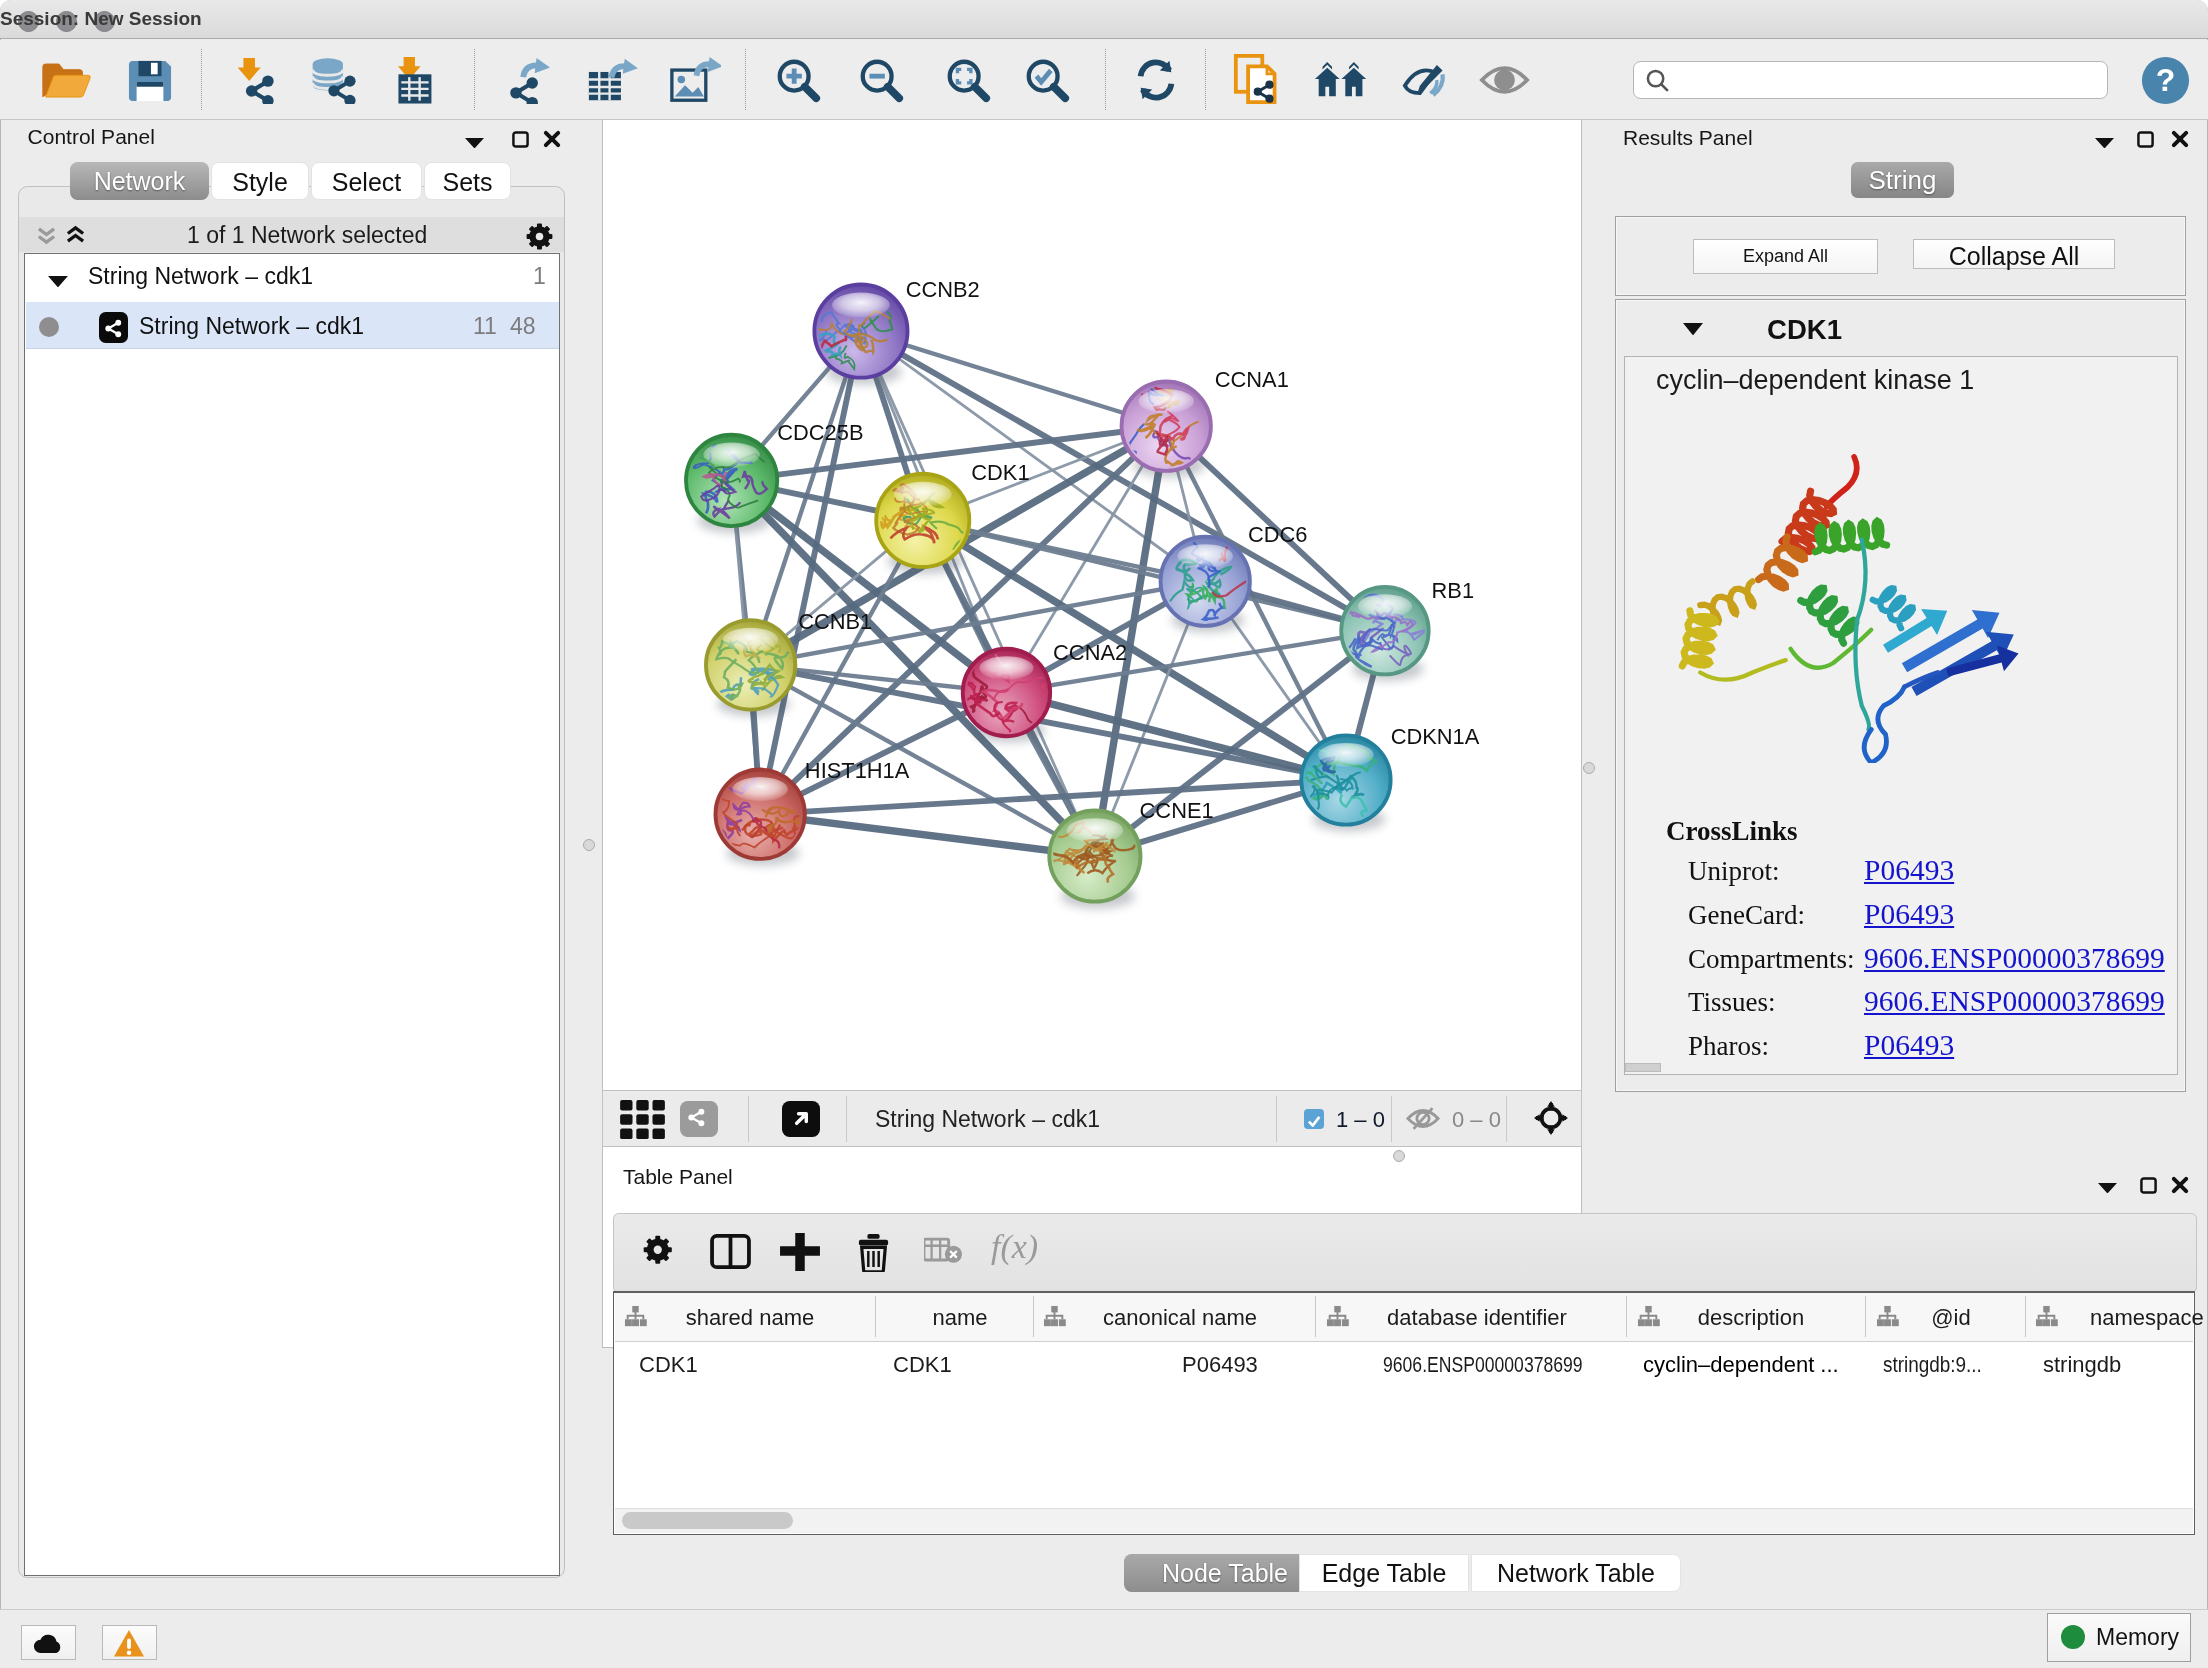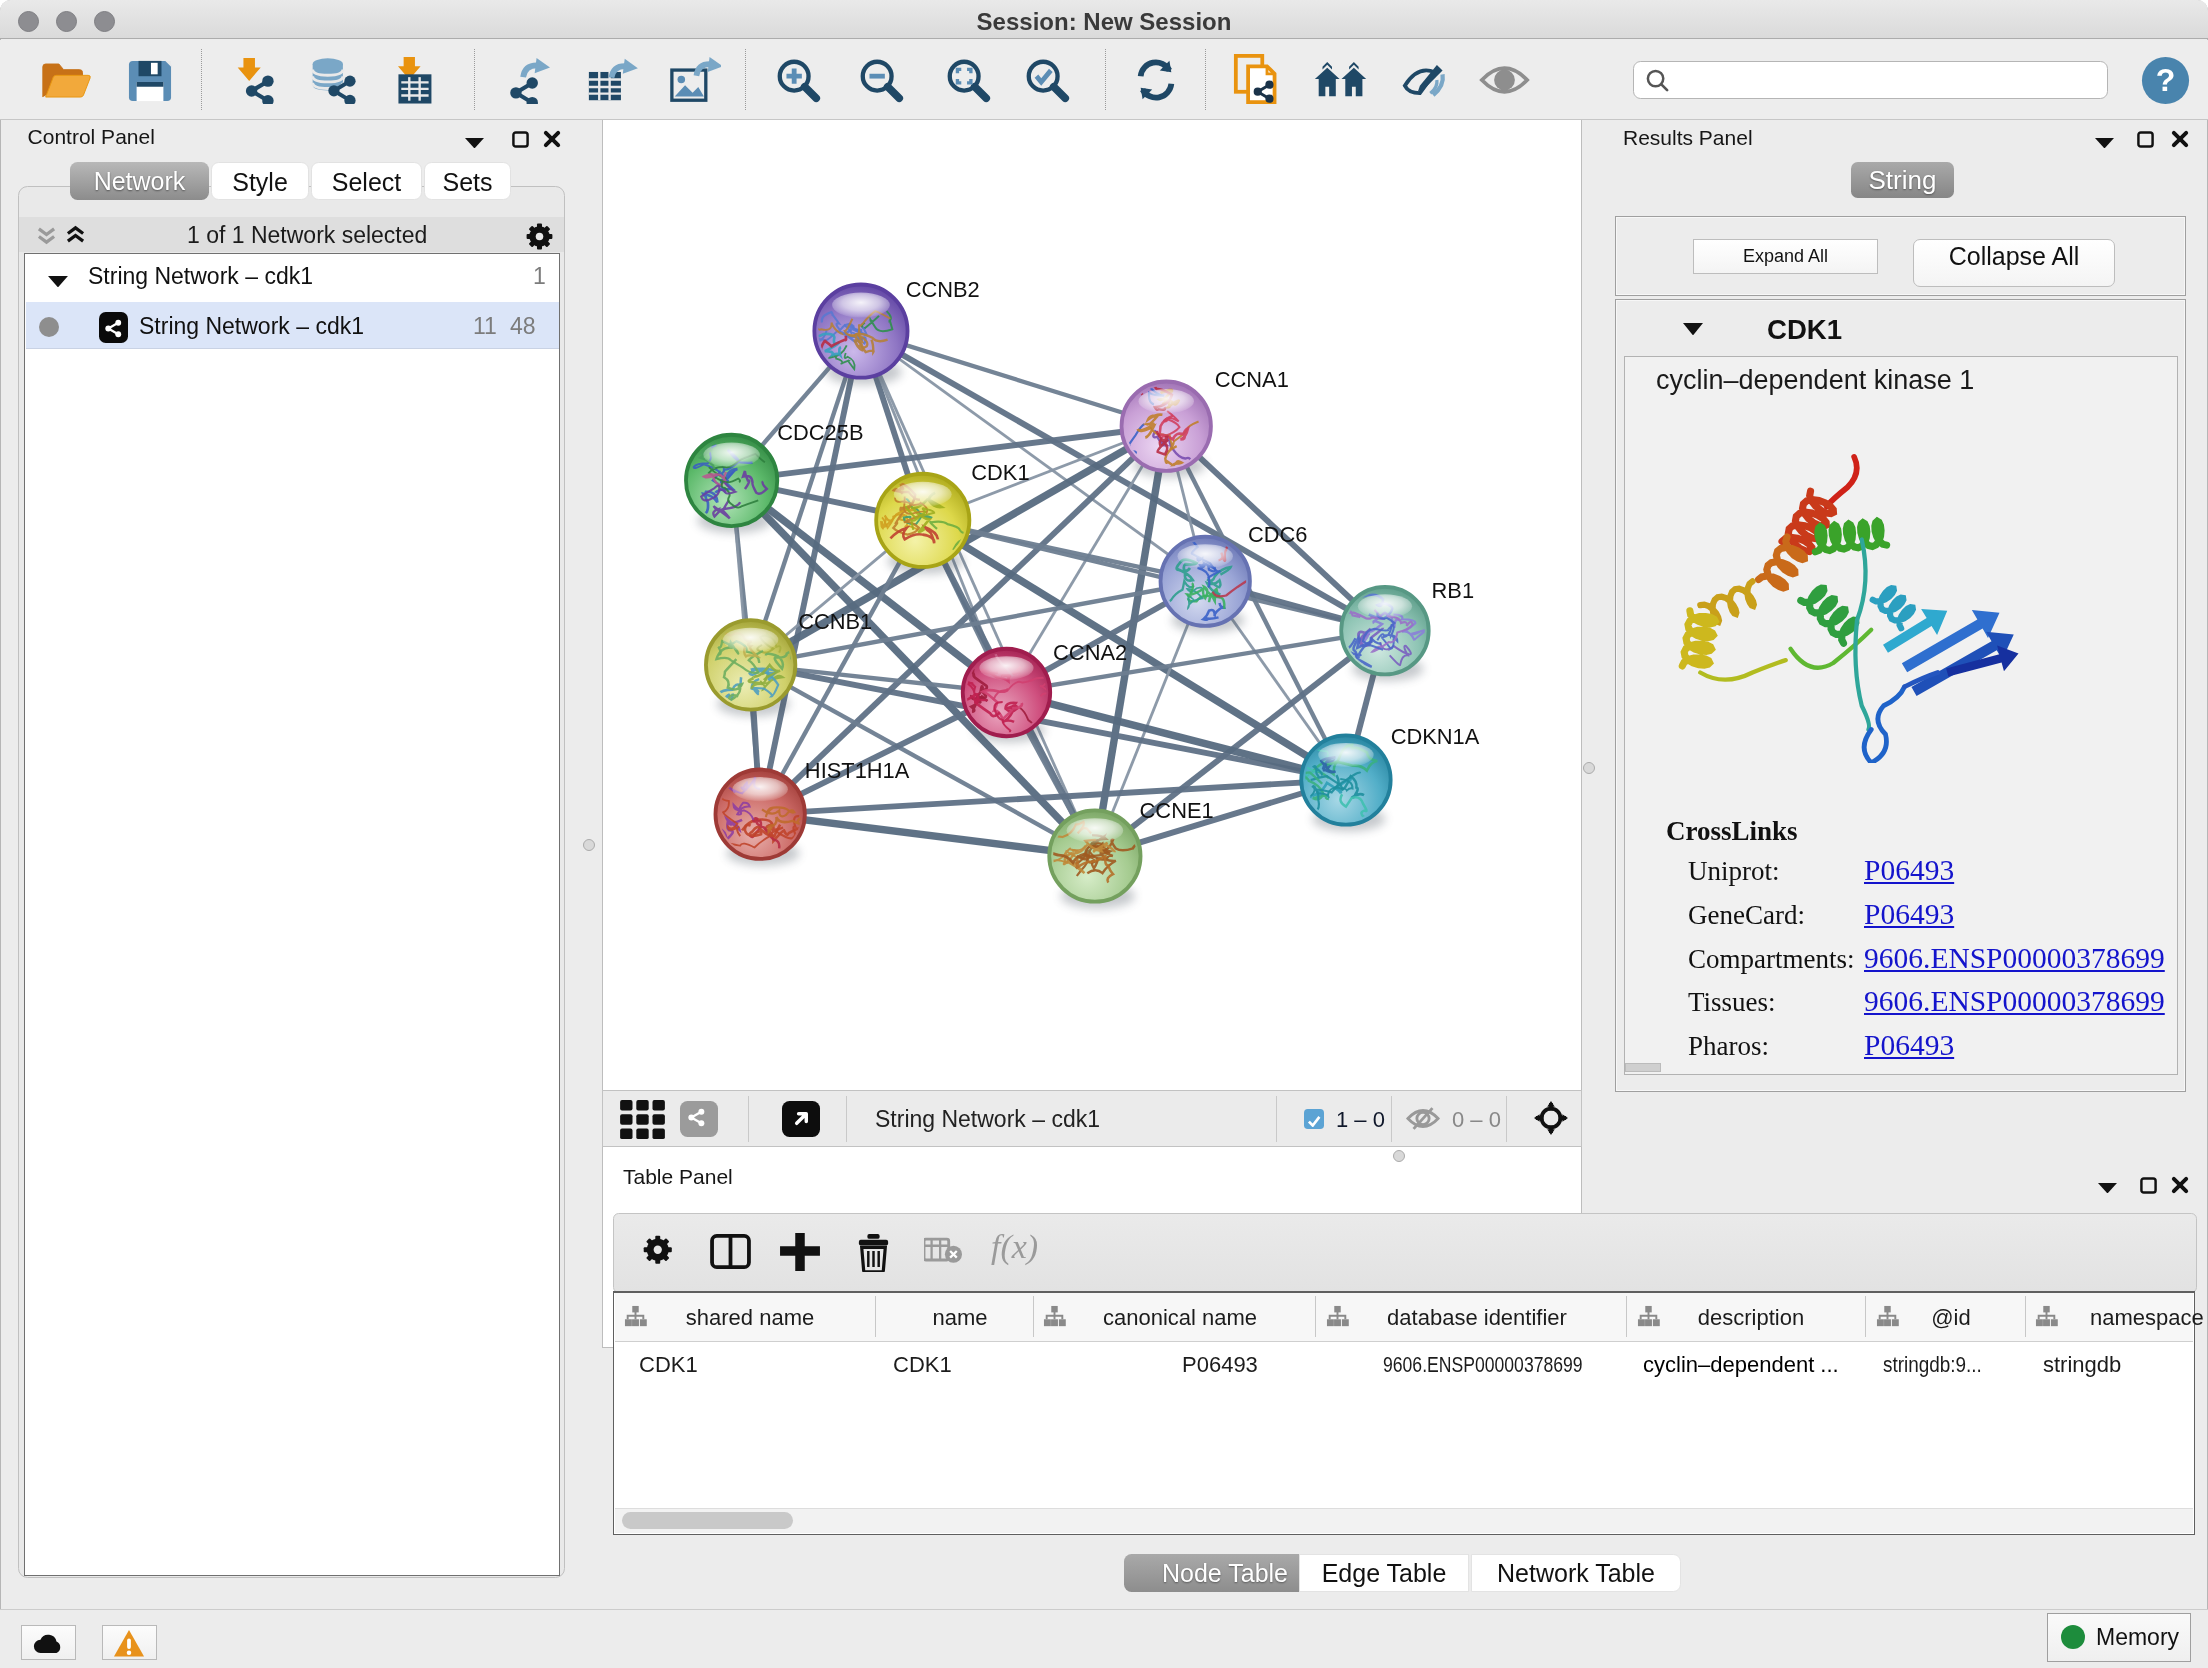--- a/index.html
+++ b/index.html
@@ -5,21 +5,21 @@
 body{position:relative;font-family:"Liberation Sans",sans-serif;background:#ffffff;overflow:hidden}
 .abs{position:absolute}
 .vsep{position:absolute;width:0;border-left:1.9px dotted #9a9a9a}
 .t{position:absolute;white-space:nowrap}
 </style></head><body>
 <div class="abs" style="left:0;top:0;width:2208px;height:1668px;background:#ececec;border-radius:11.4px 11.4px 0 0;border:1px solid #b6b6b6;border-bottom:none"></div>
 <div class="abs" style="left:0;top:0;width:2208px;height:39px;background:linear-gradient(#e9e9e9,#dadada);border-bottom:1px solid #acacac;border-radius:10.5px 10.5px 0 0"></div>
 <div class="abs" style="left:18px;top:10.5px;width:21px;height:21px;border-radius:50%;background:#8d8d91;border:1px solid #7e7e82"></div>
 <div class="abs" style="left:56px;top:10.5px;width:21px;height:21px;border-radius:50%;background:#8d8d91;border:1px solid #7e7e82"></div>
 <div class="abs" style="left:94px;top:10.5px;width:21px;height:21px;border-radius:50%;background:#8d8d91;border:1px solid #7e7e82"></div>
-<div class="t" style="left:0;right:0;top:7.6px;text-align:center;font-size:24px;font-weight:600;color:#3a3a3a">Session: New Session</div>
+<div class="t" style="left:0;right:0;top:7.6px;font-size:19px;font-weight:600;color:#3a3a3a">Session: New Session</div>
 <div class="abs" style="left:0;top:40px;width:2208px;height:80px;background:#ededed;border-bottom:1px solid #c6c6c6"></div>
 <div style="position:absolute;left:40px;top:59px;"><svg width="51" height="44" viewBox="0 0 54 46">
       <path d="M3 40 L3 8 Q3 5 6 5 L20 5 L25 11 L42 11 Q45 11 45 14 L45 18" fill="#c77117" stroke="#c77117"></path>
       <path d="M6 40 L14 19 Q15 17 17 17 L51 17 Q54 17 53 20 L46 38 Q45 40 43 40 Z" fill="#f2a93b" stroke="#e8960f"></path>
     </svg></div>
 <div style="position:absolute;left:127px;top:59px;"><svg width="46" height="44" viewBox="0 0 48 46">
       <rect x="2" y="2" width="44" height="42" rx="4" fill="#5b8db5"></rect>
       <path d="M46 2 L46 14 L34 2 Z" fill="#fff" opacity="0.0"></path>
       <rect x="12" y="2" width="24" height="16" fill="#1f4866"></rect>
       <rect x="25" y="4" width="7" height="12" fill="#fff"></rect>
@@ -606,21 +606,21 @@
     </svg></div>
 <div style="position:absolute;left:2137px;top:131px;"><svg width="17" height="17" viewBox="0 0 18 18">
       <rect x="1.5" y="1.5" width="15" height="15" rx="2.5" fill="none" stroke="#111" stroke-width="2.6"></rect>
     </svg></div>
 <div style="position:absolute;left:2171px;top:130px;"><svg width="18" height="18" viewBox="0 0 19 19">
       <path d="M3 3 L16 16 M16 3 L3 16" stroke="#111" stroke-width="4.2" stroke-linecap="round"></path>
     </svg></div>
 <div class="abs" style="left:1851px;top:162px;width:103px;height:36px;background:linear-gradient(#a9a9a9,#868686);border-radius:6.7px;color:#fff;font-size:26px;text-align:center;line-height:36px;text-shadow:0 1px 1.9px rgba(0,0,0,0.4)">String</div>
 <div class="abs" style="left:1615px;top:216px;width:571px;height:80px;background:#ececec;border:1px solid #9f9f9f;box-shadow:inset 0 0 0 1px #f7f7f7"></div>
 <div class="abs" style="left:1693px;top:239px;width:185px;height:35px;background:linear-gradient(#ffffff,#f4f4f4);border:1px solid #bdbdbd;border-radius:0;font-size:18px;font-weight:500;color:#111;text-align:center;line-height:33px">Expand All</div>
-<div class="abs" style="left:1913px;top:239px;width:202px;height:48px;background:linear-gradient(#ffffff,#f4f4f4);border:1px solid #bdbdbd;border-radius:7px;font-size:25px;font-weight:500;color:#111;text-align:center;line-height:33px">Collapse All</div>
+<div class="abs" style="left:1913px;top:239px;width:202px;height:30px;background:linear-gradient(#ffffff,#f4f4f4);border:1px solid #bdbdbd;border-radius:0;font-size:25px;font-weight:500;color:#111;text-align:center;line-height:33px">Collapse All</div>
 <div class="abs" style="left:1615px;top:299px;width:571px;height:793px;background:#ececec;border:1px solid #9f9f9f;box-shadow:inset 0 0 0 1px #f7f7f7"></div>
 <div style="position:absolute;left:1683px;top:321px;"><svg width="20" height="12.4" viewBox="0 0 21 13">
       <path d="M0 0 L21 0 L10.5 13 Z" fill="#111"></path>
     </svg></div>
 <div class="t" style="left:1767px;top:314px;font-size:27.6px;font-weight:bold;color:#111">CDK1</div>
 <div class="abs" style="left:1624px;top:356px;width:554px;height:719px;background:#f1f1f1;border:1px solid #b2b2b2"></div>
 <div class="t" style="left:1656px;top:365px;font-size:27px;color:#1a1a1a">cyclin–dependent kinase 1</div>
 <div style="position:absolute;left:1667px;top:449px;"><svg width="361" height="314" viewBox="0 0 380 330">
       <path d="M197 8 Q205 25 190 40 Q175 52 168 60" fill="none" stroke="#cf2218" stroke-width="6" stroke-linecap="round"></path>
       <path d="M151.1 44.1 L150.2 48.9 L152.2 54.4 L156.5 59.9 L162.1 64.3 L167.9 67.1 L172.6 67.8 L175.2 66.5 L175.0 63.7 L171.9 60.0 L166.6 56.4 L159.9 53.9 L153.0 53.0 L147.2 54.2 L143.6 57.4 L142.7 62.1 L144.7 67.7 L149.0 73.1 L154.6 77.6 L160.4 80.3 L165.1 81.1 L167.7 79.8 L167.5 76.9 L164.4 73.2 L159.1 69.7 L152.4 67.1 L145.5 66.2 L139.7 67.4 L136.1 70.6 L135.2 75.4 L137.2 80.9 L141.5 86.4 L147.1 90.8 L152.9 93.6 L157.6 94.3 L160.2 93.0 L160.0 90.2 L156.9 86.5 L151.6 82.9 L144.9 80.4 L138.0 79.5 L132.2 80.7 L128.6 83.9 L127.7 88.6 L129.7 94.2 L134.0 99.6 L139.6 104.1 L145.4 106.8 L150.1 107.6 L152.7 106.3 L152.5 103.4 L149.4 99.7 L144.1 96.2 L137.4 93.6 L130.5 92.7 L124.7 93.9 L121.1 97.1" fill="none" stroke="#c93a1a" stroke-width="7.5" stroke-linecap="round"></path>

